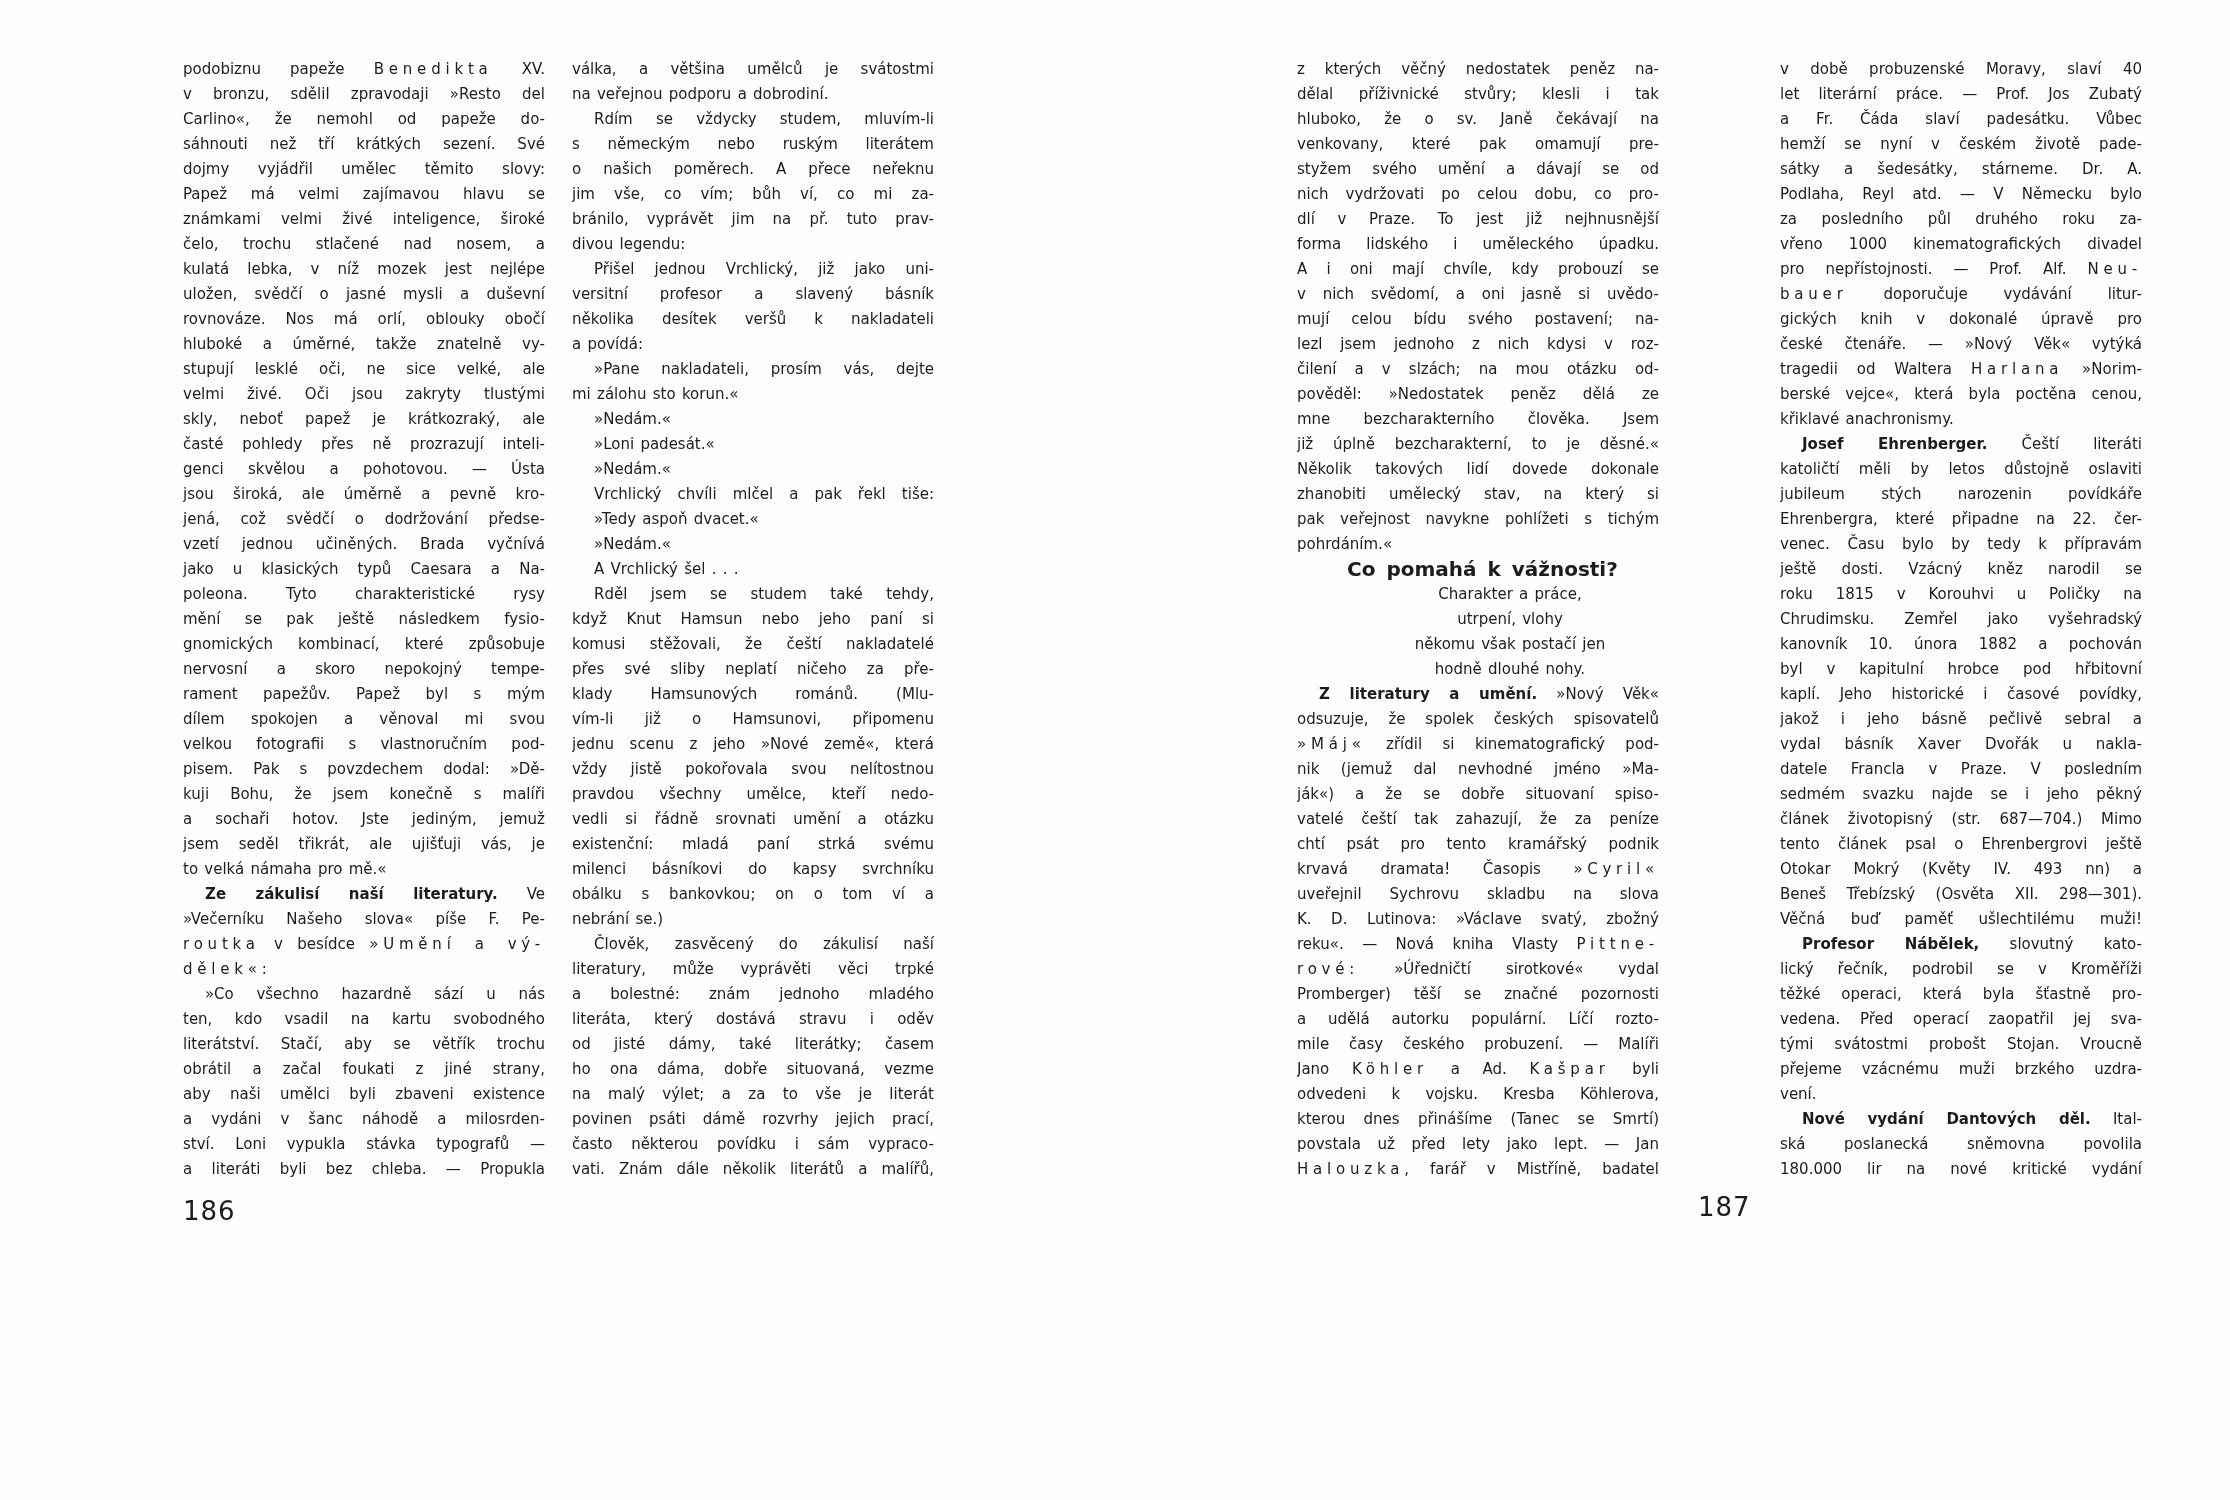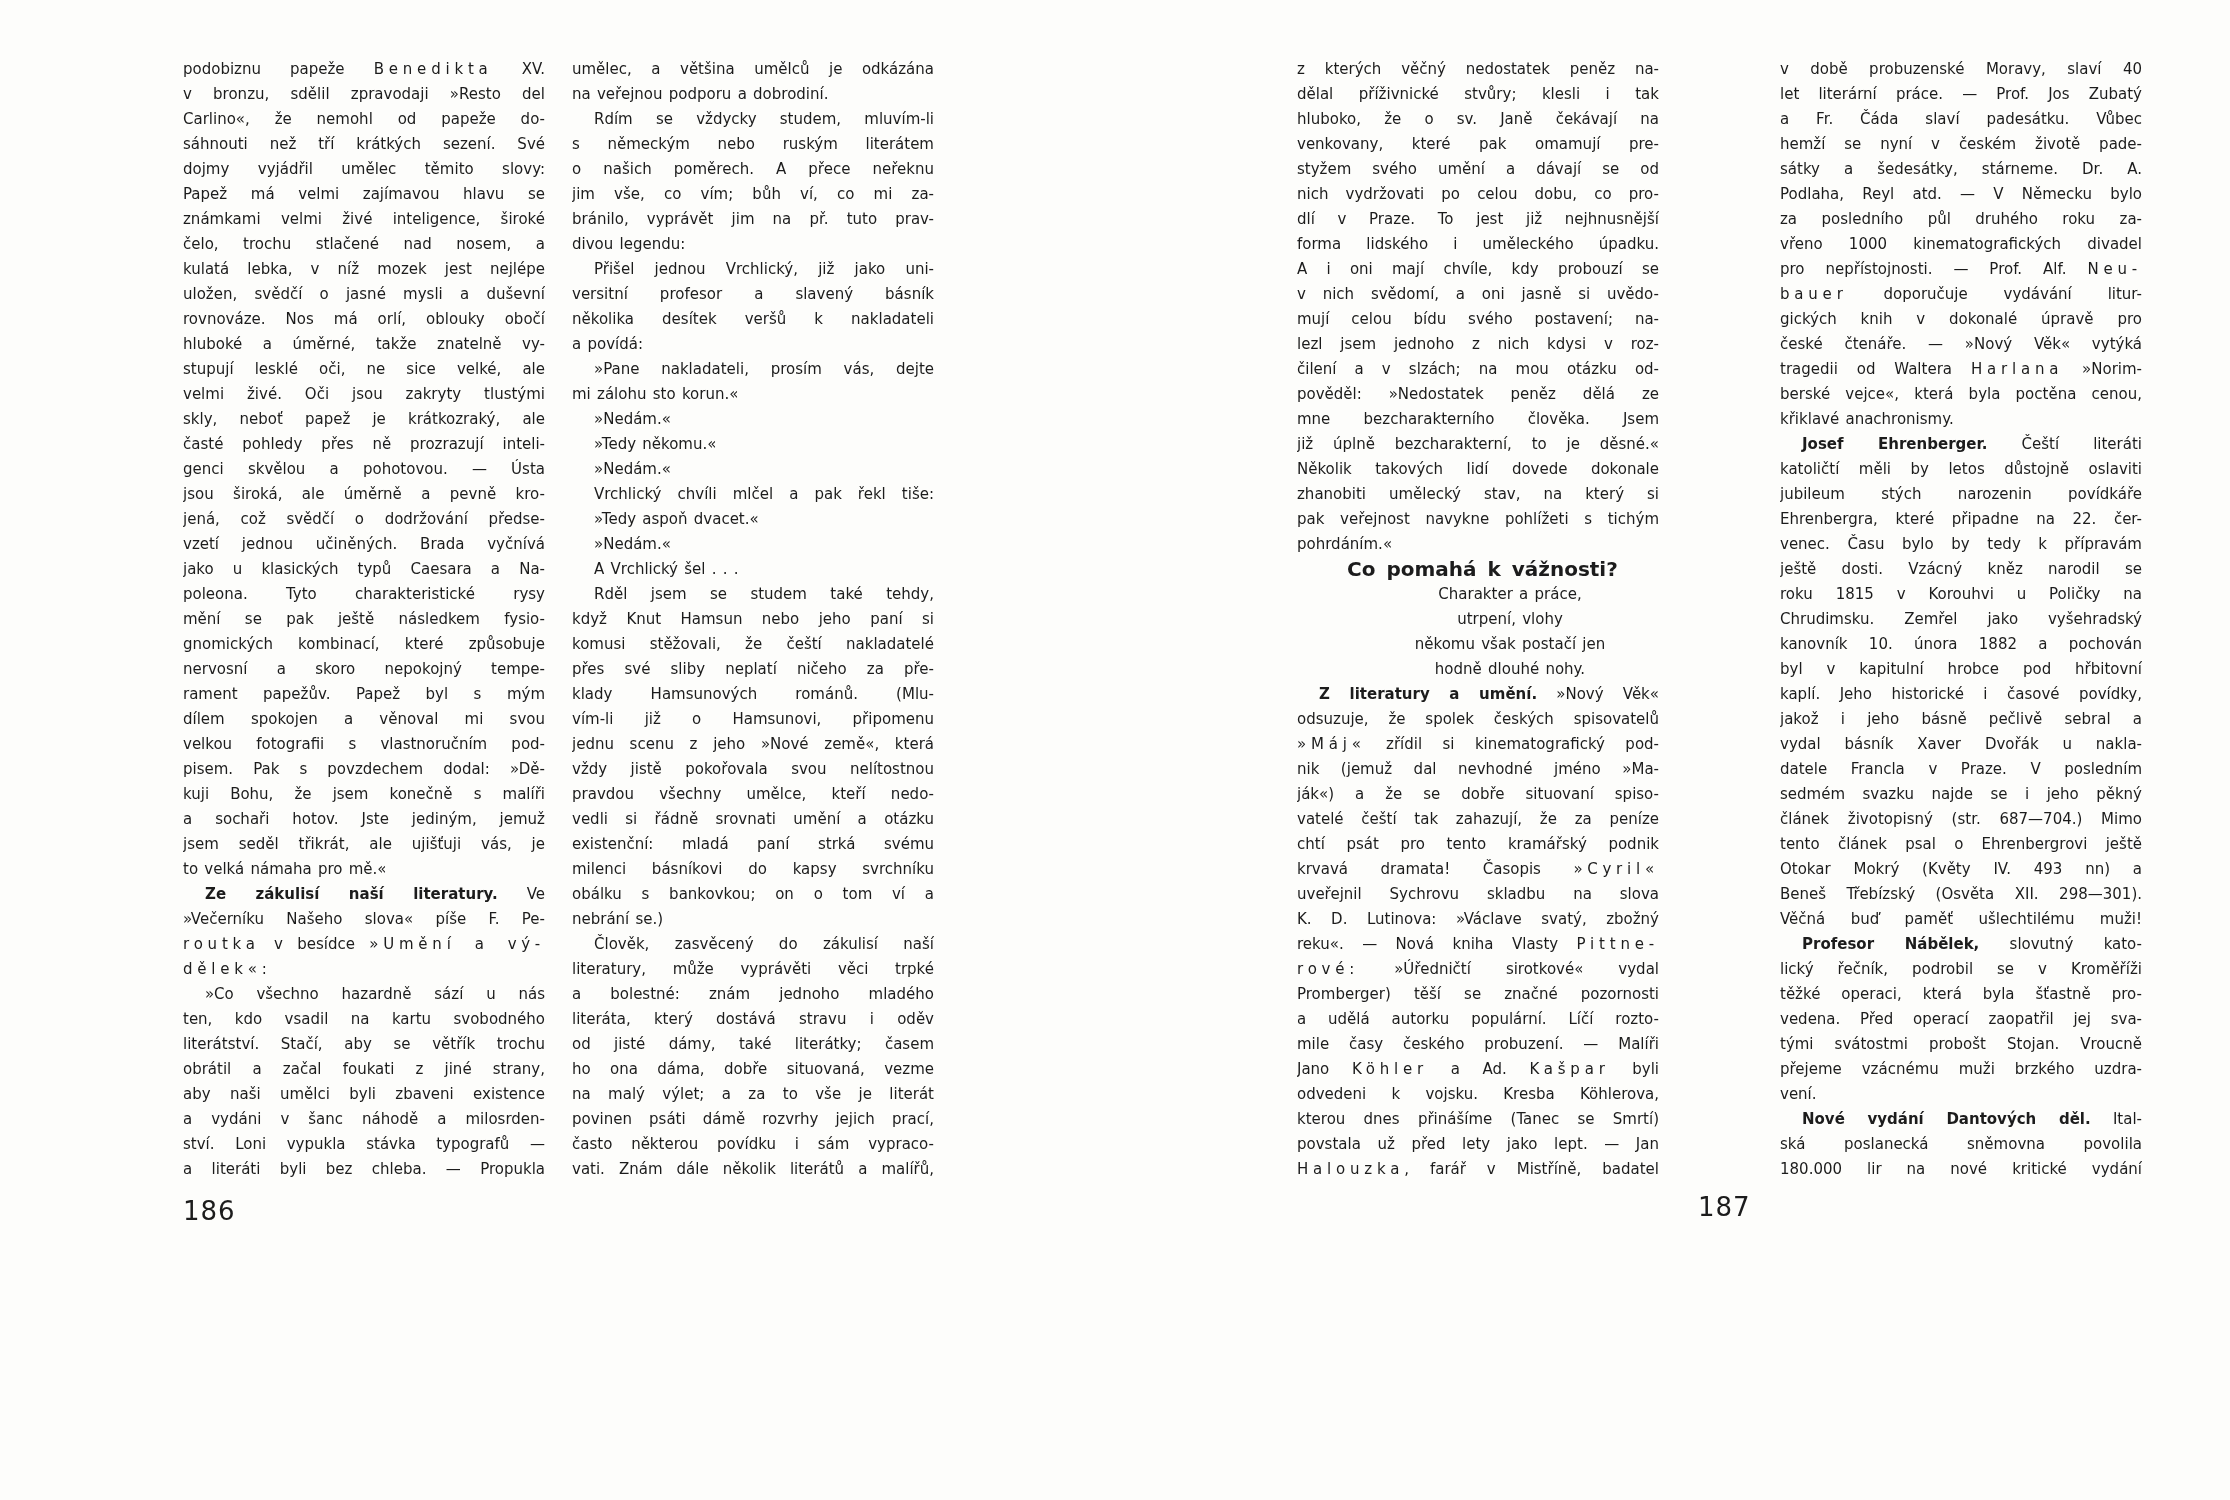--- a/index.html
+++ b/index.html
@@ -83,36 +83,36 @@
         <div class="line ind">»Co všechno hazardně sází u nás</div>
         <div class="line">ten, kdo vsadil na kartu svobodného</div>
         <div class="line">literátství. Stačí, aby se větřík trochu</div>
         <div class="line">obrátil a začal foukati z jiné strany,</div>
         <div class="line">aby naši umělci byli zbaveni existence</div>
         <div class="line">a vydáni v šanc náhodě a milosrden-</div>
         <div class="line">ství. Loni vypukla stávka typografů —</div>
         <div class="line">a literáti byli bez chleba. — Propukla</div>
       </div>
     <div class="col c1">
-        <div class="line">umělec, a většina umělců je odkázána</div>
+        <div class="line">válka, a většina umělců je svátostmi</div>
         <div class="line end">na veřejnou podporu a dobrodiní.</div>
         <div class="line ind">Rdím se vždycky studem, mluvím-li</div>
         <div class="line">s německým nebo ruským literátem</div>
         <div class="line">o našich poměrech. A přece neřeknu</div>
         <div class="line">jim vše, co vím; bůh ví, co mi za-</div>
         <div class="line">bránilo, vyprávět jim na př. tuto prav-</div>
         <div class="line end">divou legendu:</div>
         <div class="line ind">Přišel jednou Vrchlický, již jako uni-</div>
         <div class="line">versitní profesor a slavený básník</div>
         <div class="line">několika desítek veršů k nakladateli</div>
         <div class="line end">a povídá:</div>
         <div class="line ind">»Pane nakladateli, prosím vás, dejte</div>
         <div class="line end">mi zálohu sto korun.«</div>
         <div class="line ind end">»Nedám.«</div>
-        <div class="line ind end">»Tedy někomu.«</div>
+        <div class="line ind end">»Loni padesát.«</div>
         <div class="line ind end">»Nedám.«</div>
         <div class="line ind">Vrchlický chvíli mlčel a pak řekl tiše:</div>
         <div class="line ind end">»Tedy aspoň dvacet.«</div>
         <div class="line ind end">»Nedám.«</div>
         <div class="line ind end">A Vrchlický šel . . .</div>
         <div class="line ind">Rděl jsem se studem také tehdy,</div>
         <div class="line">když Knut Hamsun nebo jeho paní si</div>
         <div class="line">komusi stěžovali, že čeští nakladatelé</div>
         <div class="line">přes své sliby neplatí ničeho za pře-</div>
         <div class="line">klady Hamsunových románů. (Mlu-</div>

